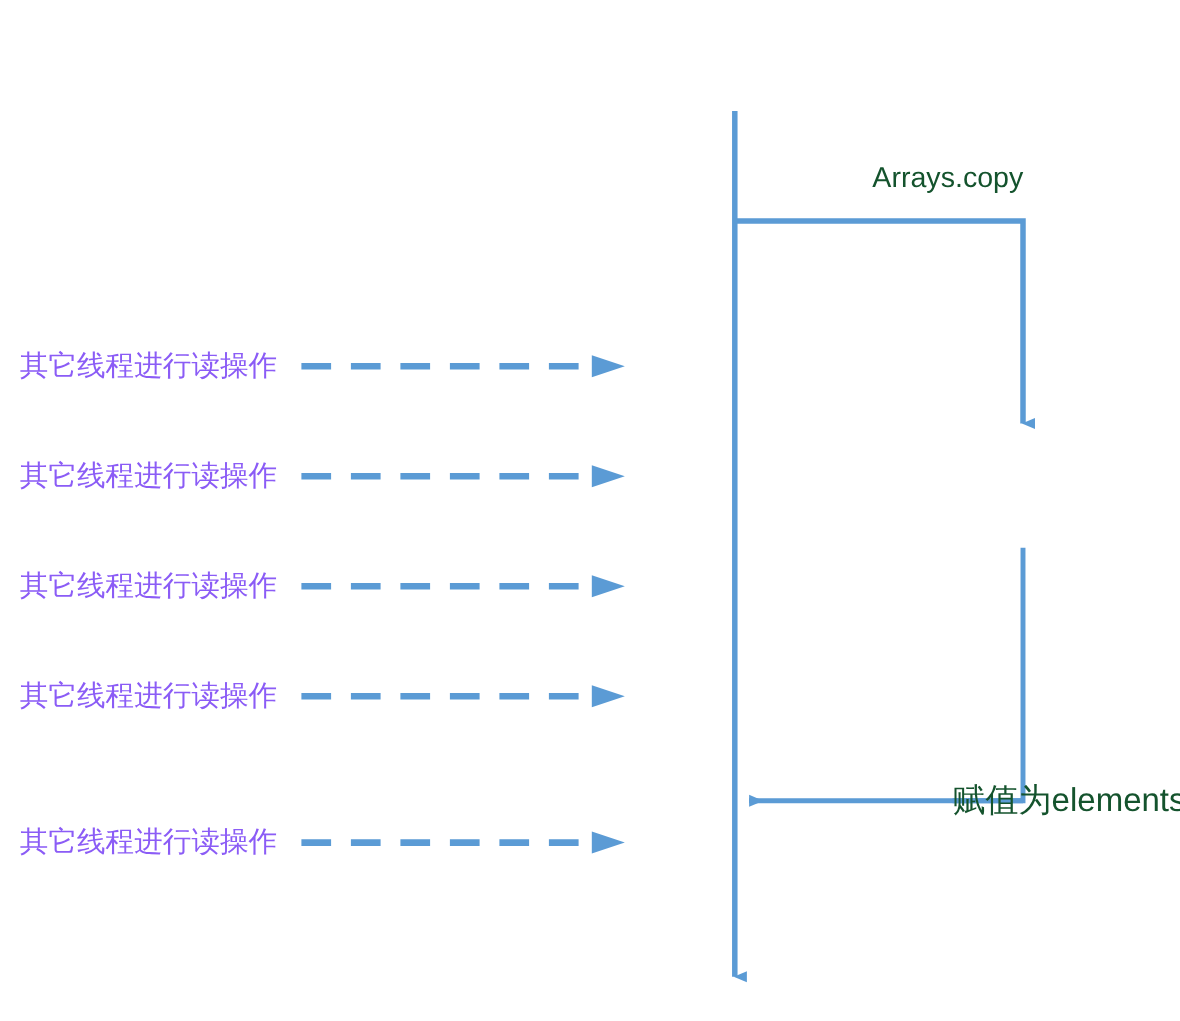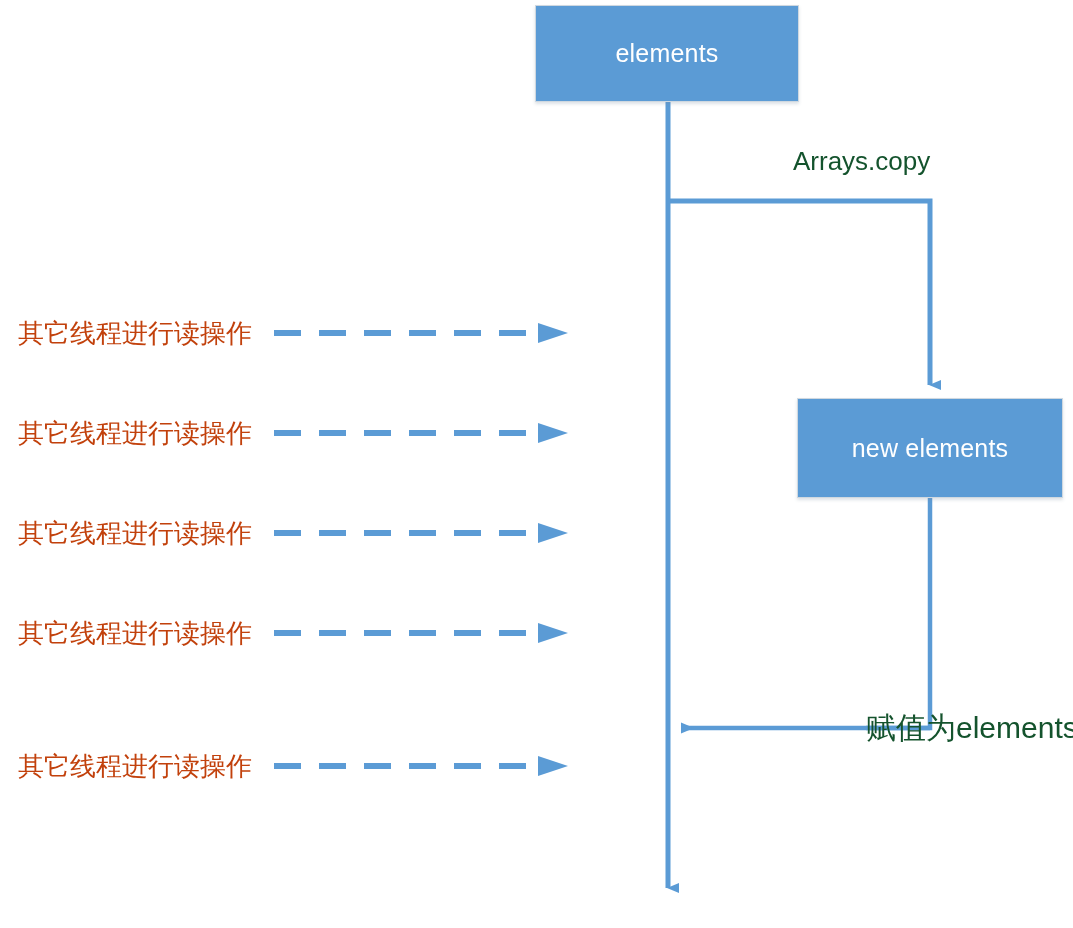--- a/index.html
+++ b/index.html
@@ -74,25 +74,25 @@
 
   
   .read-row {
     position: absolute;
     left: 18px;
     height: 40px;
     display: flex;
     align-items: center;
   }
   .read-row .read-text {
-    color: #c2410c;
+    color: #8b5cf6;
     font-size: 26px;
     line-height: 1;
     white-space: nowrap;
-    font-family: Liberation Sans, sans-serif;
+    font-family: Liberation Serif, serif;
   }
   .read-row .dash-arrow {
     margin-left: 20px;
     display: block;
   }
 </style>
 </head>
 <body>
 
 <div id="canvas">
@@ -109,27 +109,21 @@
 
     <line x1="668" y1="101" x2="668" y2="888" stroke="#5B9BD5" stroke-width="5" marker-end="url(#arrow-down)"></line>
 
     <path d="M668,201 L930,201 L930,385" fill="none" stroke="#5B9BD5" stroke-width="5" marker-end="url(#arrow-down)"></path>
 
     <path d="M930,498 L930,728 L681,728" fill="none" stroke="#5B9BD5" stroke-width="4.5" marker-end="url(#arrow-left)"></path>
 
     <line x1="930" y1="728" x2="866" y2="728" stroke="#5B9BD5" stroke-width="4.5"></line>
   </svg>
 
-  <div class="node-box" id="box-elements">
-    <span>elements</span>
-  </div>
 
-  <div class="node-box" id="box-new-elements">
-    <span>new elements</span>
-  </div>
 
   <div class="label" id="label-arrays-copy">Arrays.copy</div>
 
   <div class="label" id="label-assign">赋值为elements</div>
 
   <div class="read-row" style="top:313px;">
     <span class="read-text">其它线程进行读操作</span>
     <svg class="dash-arrow" width="300" height="24" viewBox="0 0 300 24" xmlns="http://www.w3.org/2000/svg">
       <line x1="2" y1="12" x2="262" y2="12" stroke="#5B9BD5" stroke-width="6" stroke-dasharray="27 18"></line>
       <path d="M266,2 L296,12 L266,22 Z" fill="#5B9BD5"></path>

